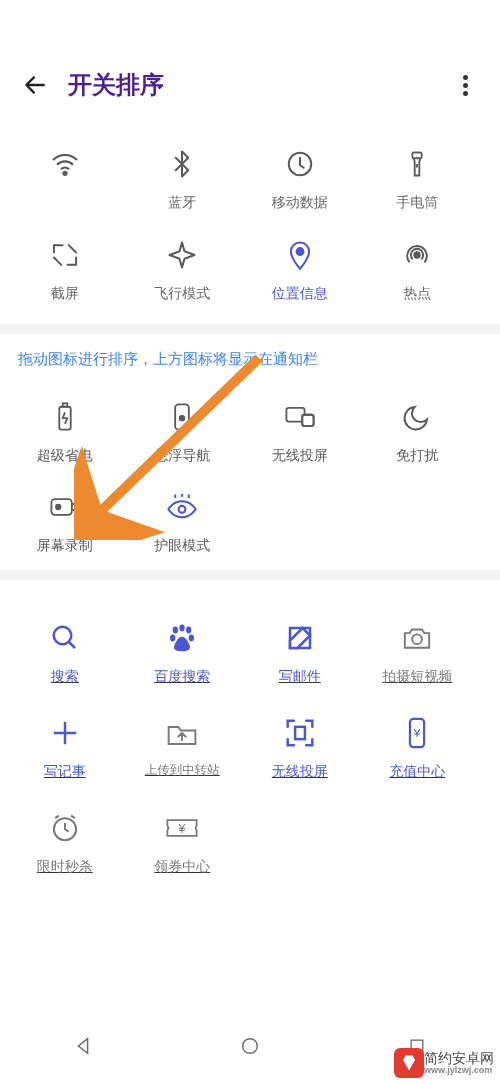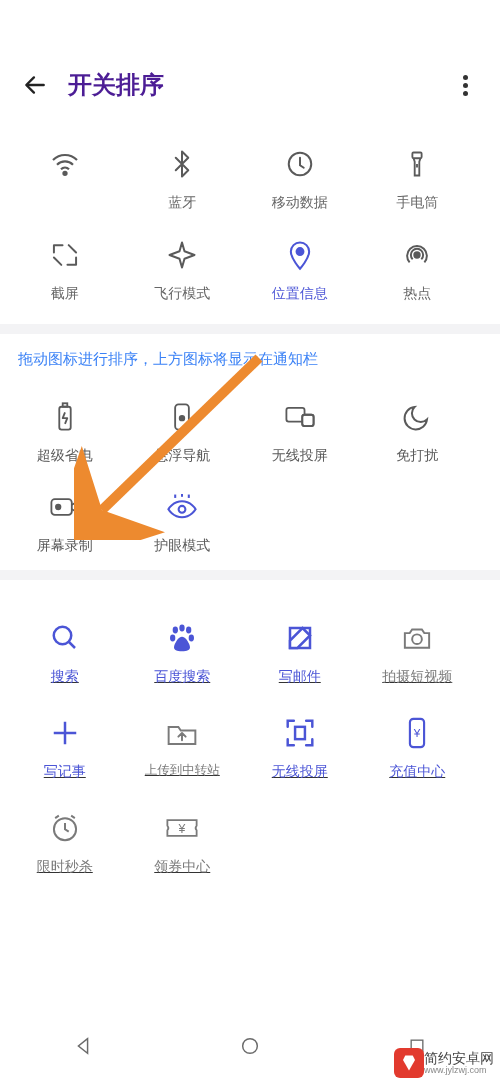--- a/index.html
+++ b/index.html
@@ -95,21 +95,21 @@
   .watermark {
     position:absolute; right:6px; bottom:6px;
     display:flex; align-items:center; 
   }
   .watermark .logo {
     width:30px; height:30px; background:#e23a2e; border-radius:6px;
     display:flex; align-items:center; justify-content:center; color:#fff;
     font-size:18px; font-weight:bold;
   }
   .watermark .txt { font-size:14px; color:#444; line-height:1.05; }
-  .watermark .sub { font-size:9px; color:#888; }
+  .watermark .sub { font-size:9px; color:#888;font-weight:bold; }
 </style>
 </head>
 <body>
 
 <div class="header">
   <div class="back">
     <svg width="26" height="26" viewBox="0 0 24 24" fill="none" stroke="#222" stroke-width="2.2" stroke-linecap="round" stroke-linejoin="round">
         <line x1="20" y1="12" x2="5" y2="12"></line>
         <polyline points="11 5 4 12 11 19"></polyline>
       </svg>

